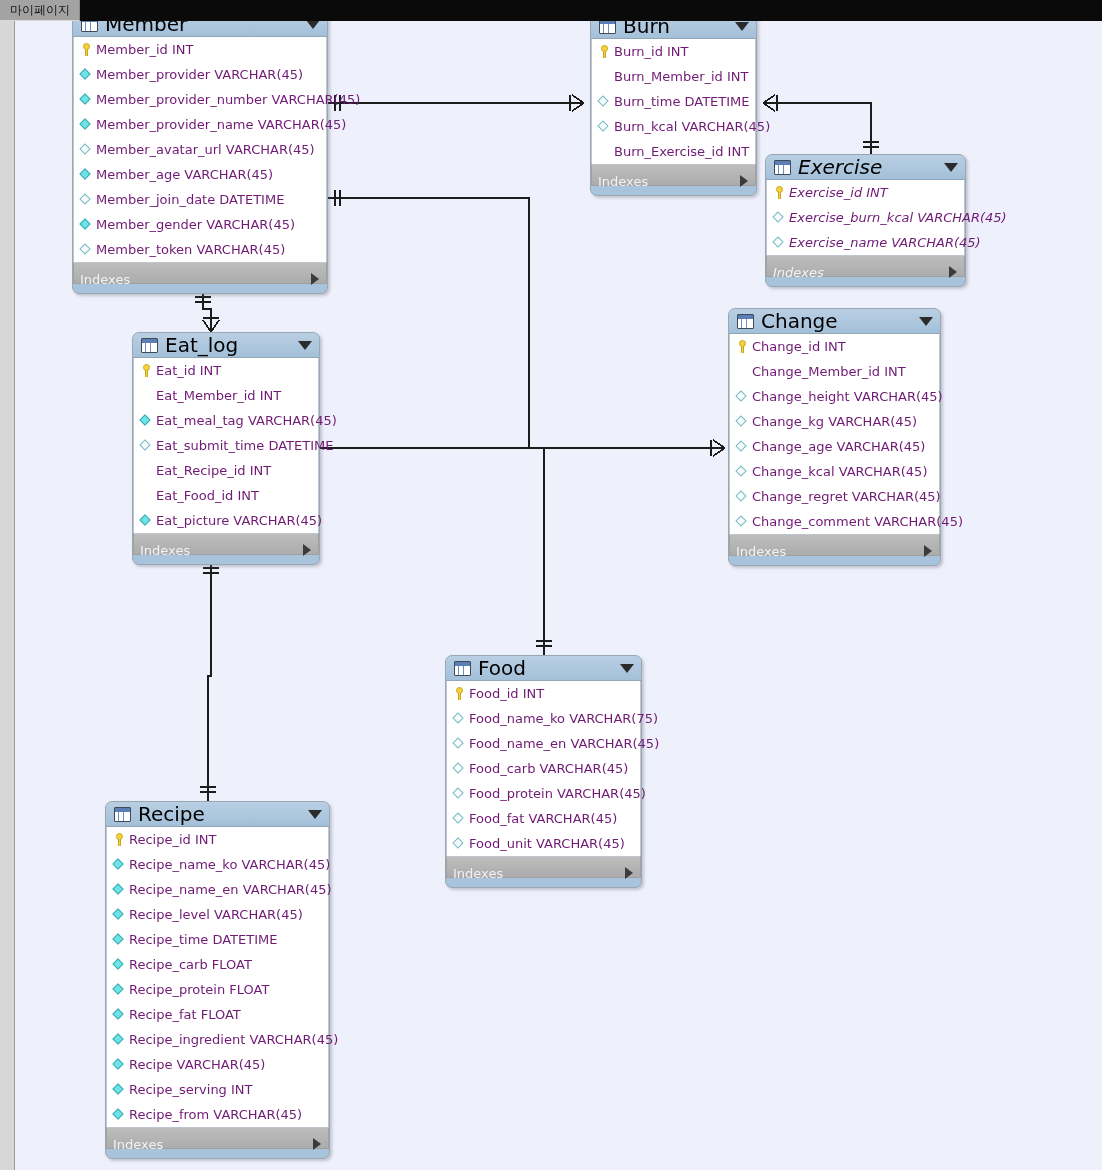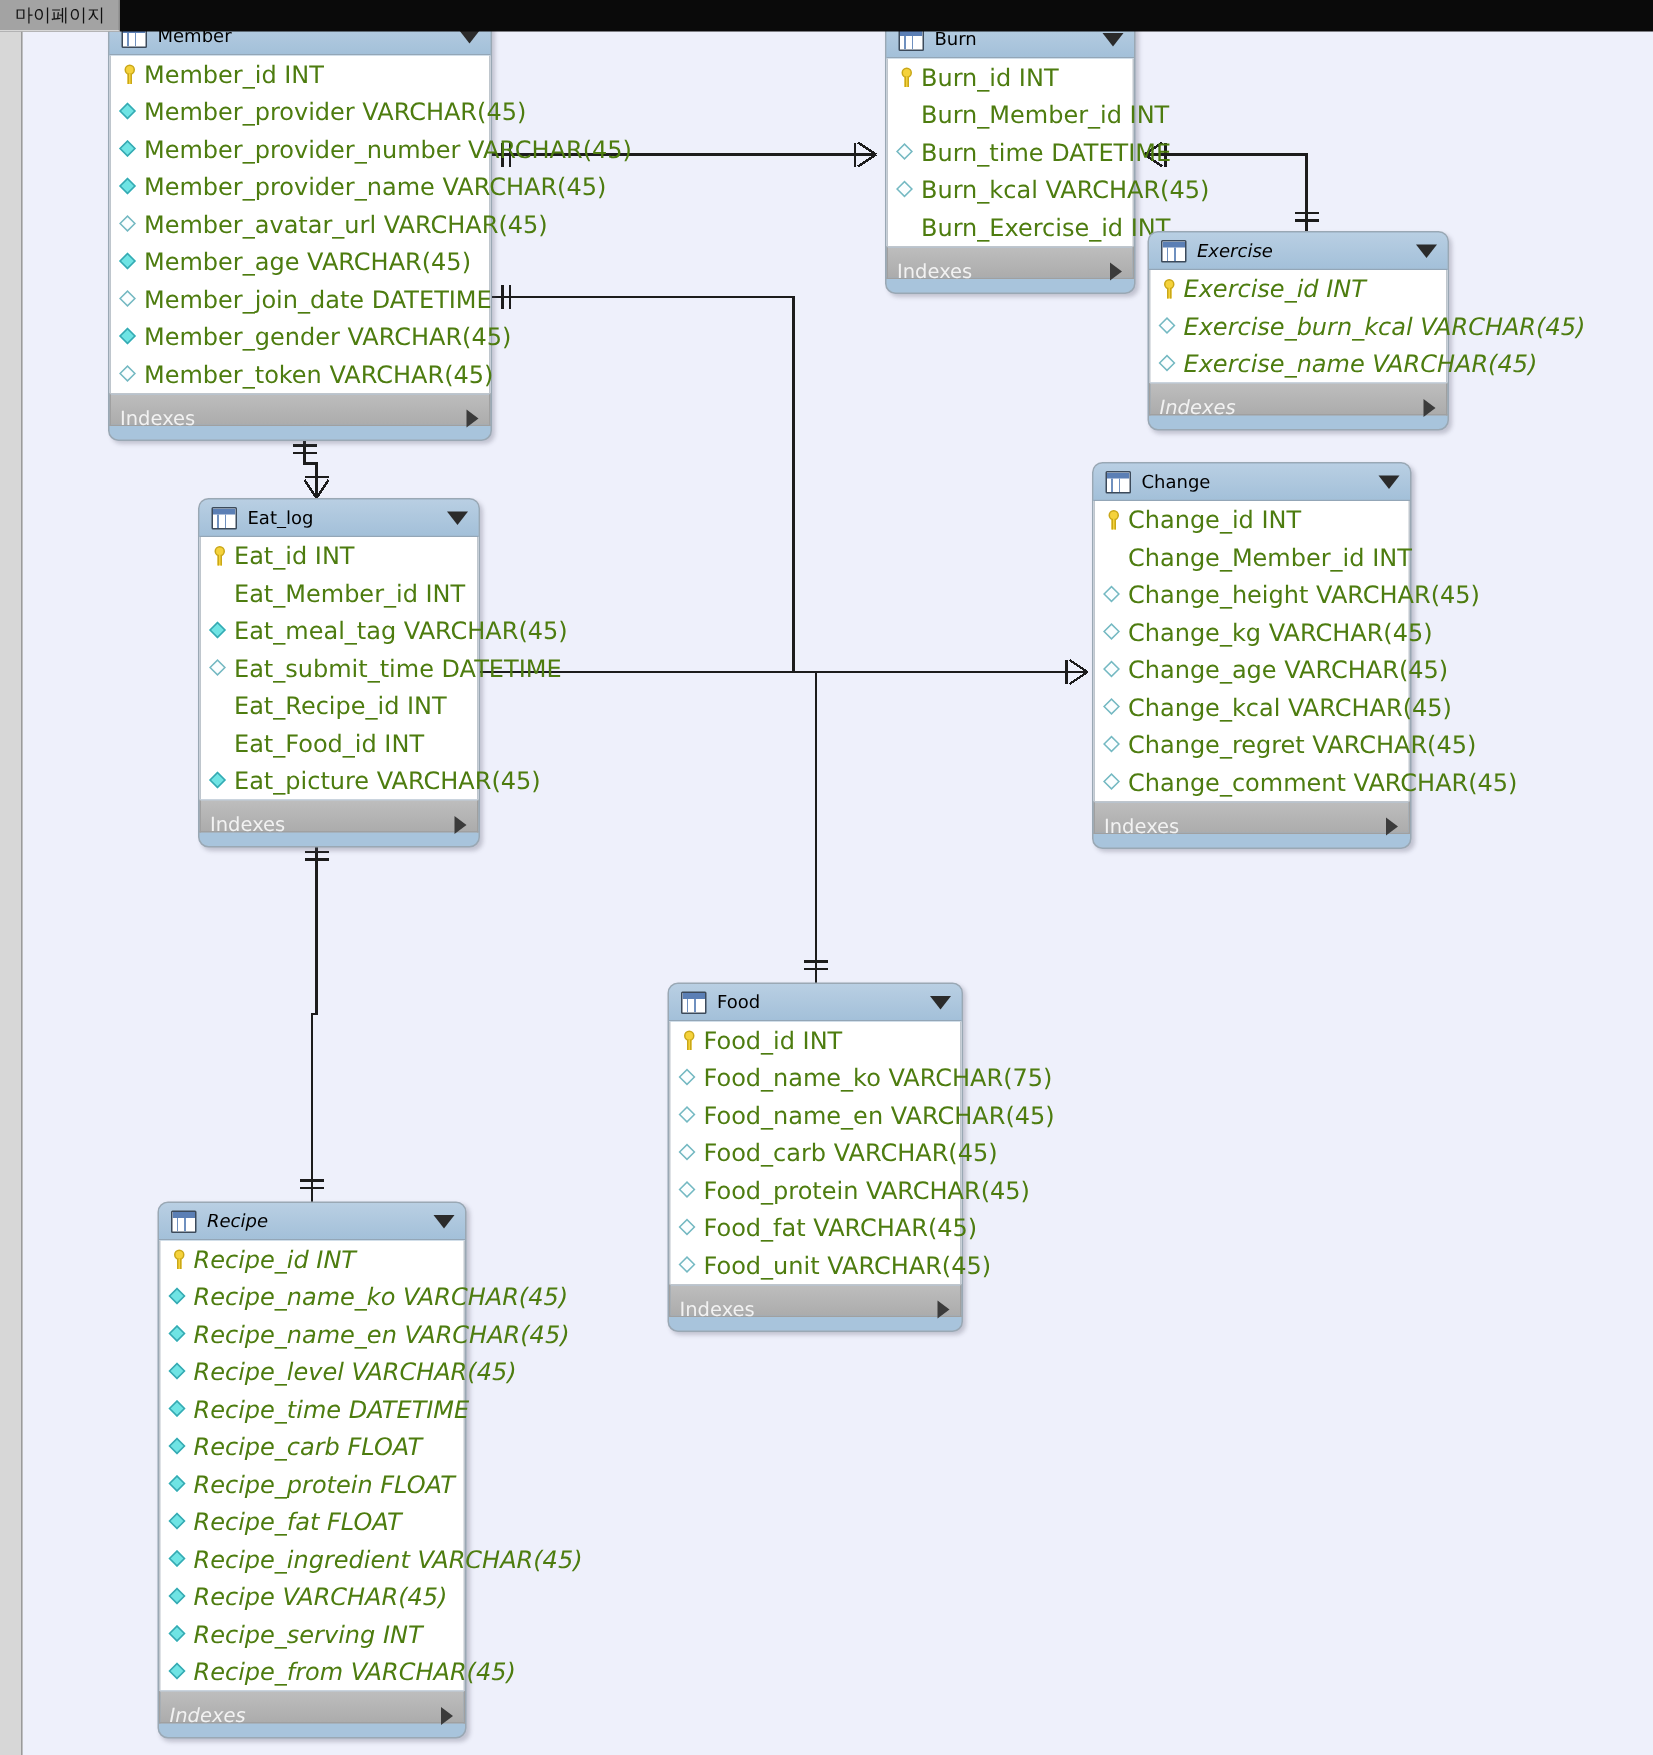--- a/index.html
+++ b/index.html
@@ -66,38 +66,38 @@
     content:"";position:absolute;left:0;top:0;right:0;height:4px;
     background:#5b7fb5;
   }
   .tbl-ico:after{
     content:"";position:absolute;left:0;top:4px;right:0;bottom:0;
     background:
       linear-gradient(90deg,transparent 3px,#6f90bf 3px,#6f90bf 4px,transparent 4px),
       linear-gradient(90deg,transparent 8px,#6f90bf 8px,#6f90bf 9px,transparent 9px);
   }
   .tbl-nm{
-    flex:1 1 auto;font-size:12px;color:#000;
+    flex:1 1 auto;font-size:20px;color:#000;
     white-space:nowrap;overflow:hidden;
   }
   .tbl-caret{
     flex:0 0 auto;width:0;height:0;margin-left:6px;
     border-left:7px solid transparent;
     border-right:7px solid transparent;
     border-top:9px solid #2b2b2b;
   }
   .tbl-body{
     background:#fff;
     border-left:1px solid #bfc6cd;
     border-right:1px solid #bfc6cd;
   }
   .col{
     height:25px;display:flex;align-items:center;
     padding-left:5px;box-sizing:border-box;
-    white-space:nowrap;font-size:16px;color:#4d7c0f;
+    white-space:nowrap;font-size:13px;color:#701a75;
   }
   .cico{width:15px;height:15px;margin-right:2px;flex:0 0 auto;position:relative;}
   
   .cico.key:before{
     content:"";position:absolute;left:4px;top:1px;width:7px;height:7px;
     border-radius:50%;background:#f5d23c;border:1px solid #c9a718;
     box-sizing:border-box;
   }
   .cico.key:after{
     content:"";position:absolute;left:6px;top:7px;width:3px;height:7px;
@@ -405,21 +405,21 @@
       <div class="col">
         <span class="cico diao"></span>
         <span>Food_unit VARCHAR(45)</span>
       </div>
     </div>
     <div class="tbl-ft">
       <span>Indexes</span>
       <i></i>
     </div>
   </div>
-<div class="tbl" style="left: 105px; top: 801px; width: 206px; font-style: italic;">
+<div class="tbl" style="left: 105px; top: 801px; width: 225px;">
     <div class="tbl-hd">
       <span class="tbl-ico"></span>
       <span class="tbl-nm">Recipe</span>
       <span class="tbl-caret"></span>
     </div>
     <div class="tbl-body">
       <div class="col">
         <span class="cico key"></span>
         <span>Recipe_id INT</span>
       </div>

